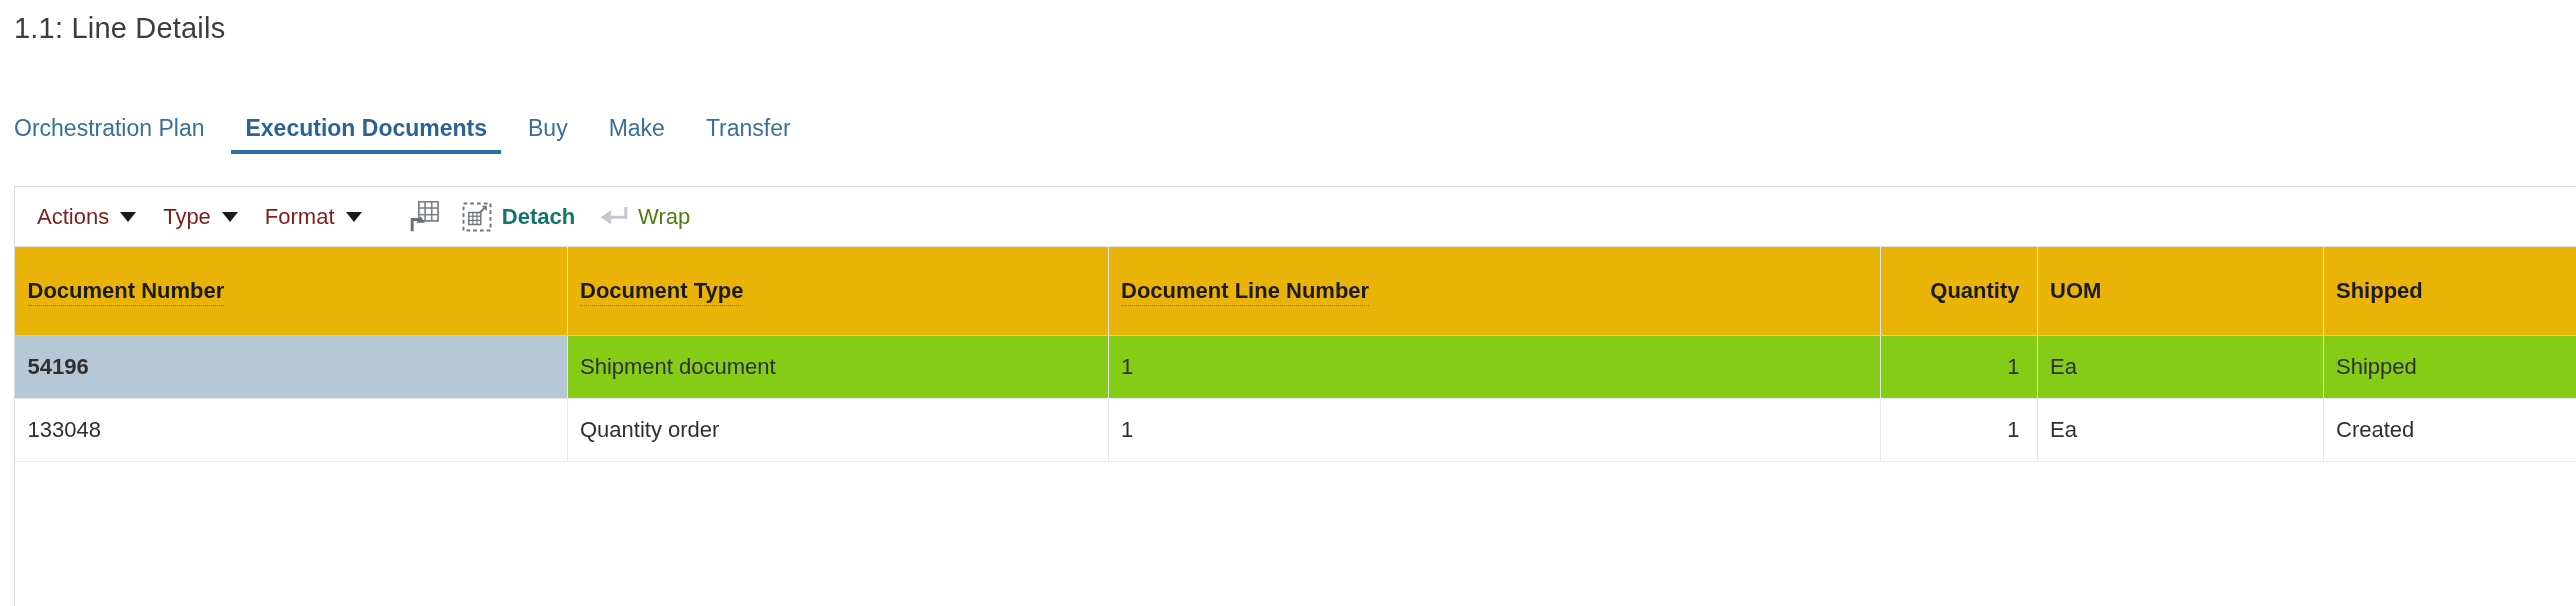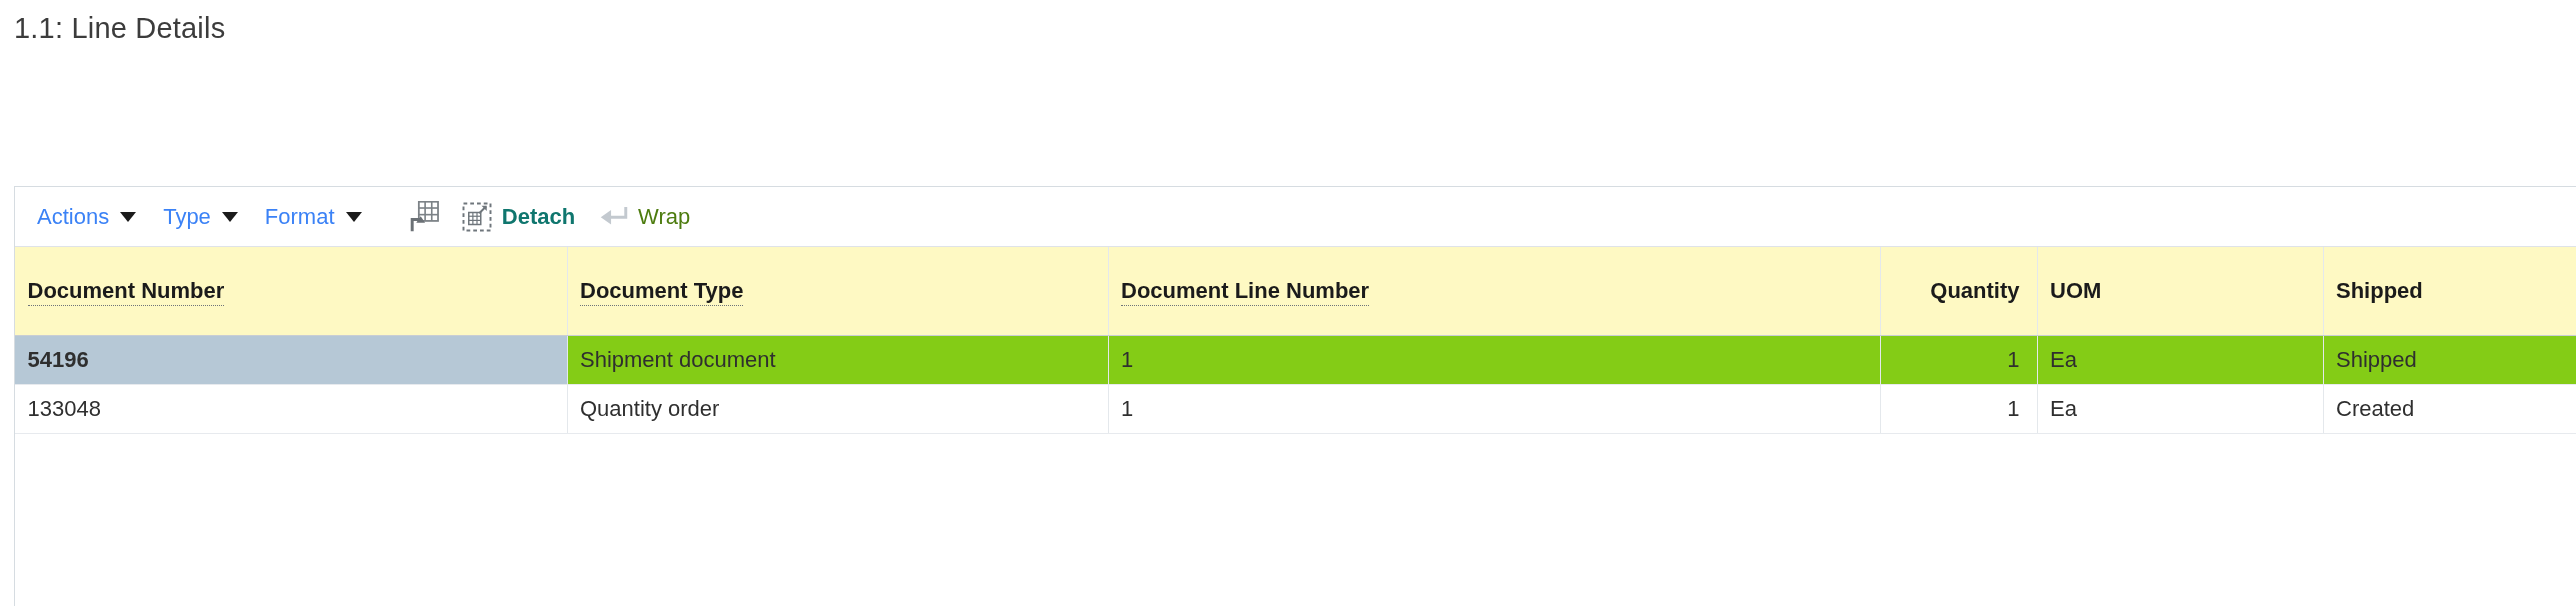--- a/index.html
+++ b/index.html
@@ -90,21 +90,21 @@
     align-items: center;
     padding-left: 22px;
     border-bottom: 0.8px solid #dfe3e8;
     background: #ffffff;
     box-sizing: border-box;
   }
   .tb-menu {
     display: flex;
     align-items: center;
     font-size: 22px;
-    color: #3b82f6;
+    color: #7f1d1d;
     margin-right: 27px;
     cursor: pointer;
     white-space: nowrap;
   }
   .tb-menu .caret {
     margin-left: 11px;
     width: 0;
     height: 0;
     border-left: 8.6px solid transparent;
     border-right: 8.6px solid transparent;
@@ -147,21 +147,21 @@
   .grid col.c-qty     { width: 157px; }
   .grid col.c-uom     { width: 286px; }
   .grid col.c-status  { width: 269px; }
 
   .grid thead th {
     height: 88px;
     vertical-align: middle;
     font-size: 22px;
     font-weight: bold;
     color: #1b1b1b;
-    background: #fef9c3;
+    background: #eab308;
     border-bottom: 0.8px solid #c9ced4;
     border-right: 0.8px solid #e4e8ec;
     padding: 0 14px 0 12.5px;
     text-align: left;
     box-sizing: border-box;
   }
   .grid thead th.num { text-align: right; padding-right: 17px; }
   .grid thead th:last-child { border-right: none; }
 
   .hdr-txt {
@@ -169,21 +169,21 @@
     border-bottom: 1.6px dotted #6e747a;
     padding-bottom: 2.4px;
     line-height: 1.28;
   }
   .hdr-plain {
     display: inline;
     line-height: 1.28;
   }
 
   .grid tbody td {
-    height: 49px;
+    height: 63px;
     vertical-align: middle;
     font-size: 22px;
     color: #2f2f2f;
     padding: 0 14px 0 12.5px;
     border-bottom: 0.8px solid #e7eaee;
     border-right: 0.8px solid #e4e8ec;
     box-sizing: border-box;
     white-space: nowrap;
     overflow: hidden;
   }
@@ -201,20 +201,37 @@
     cursor: pointer;
   }
 </style>
 </head>
 <body>
 
 <div class="page">
 
   <div class="page-title">1.1: Line Details</div>
 
+  <div class="tabbar">
+    <div class="tab">
+      <span>Orchestration Plan</span>
+    </div>
+    <div class="tab active">
+      <span>Execution Documents</span>
+    </div>
+    <div class="tab">
+      <span>Buy</span>
+    </div>
+    <div class="tab">
+      <span>Make</span>
+    </div>
+    <div class="tab">
+      <span>Transfer</span>
+    </div>
+  </div>
 
   <div class="panel">
 
     <div class="toolbar">
 
       <div class="tb-menu">
         <span>Actions</span>
         <i class="caret"></i>
       </div>
 

